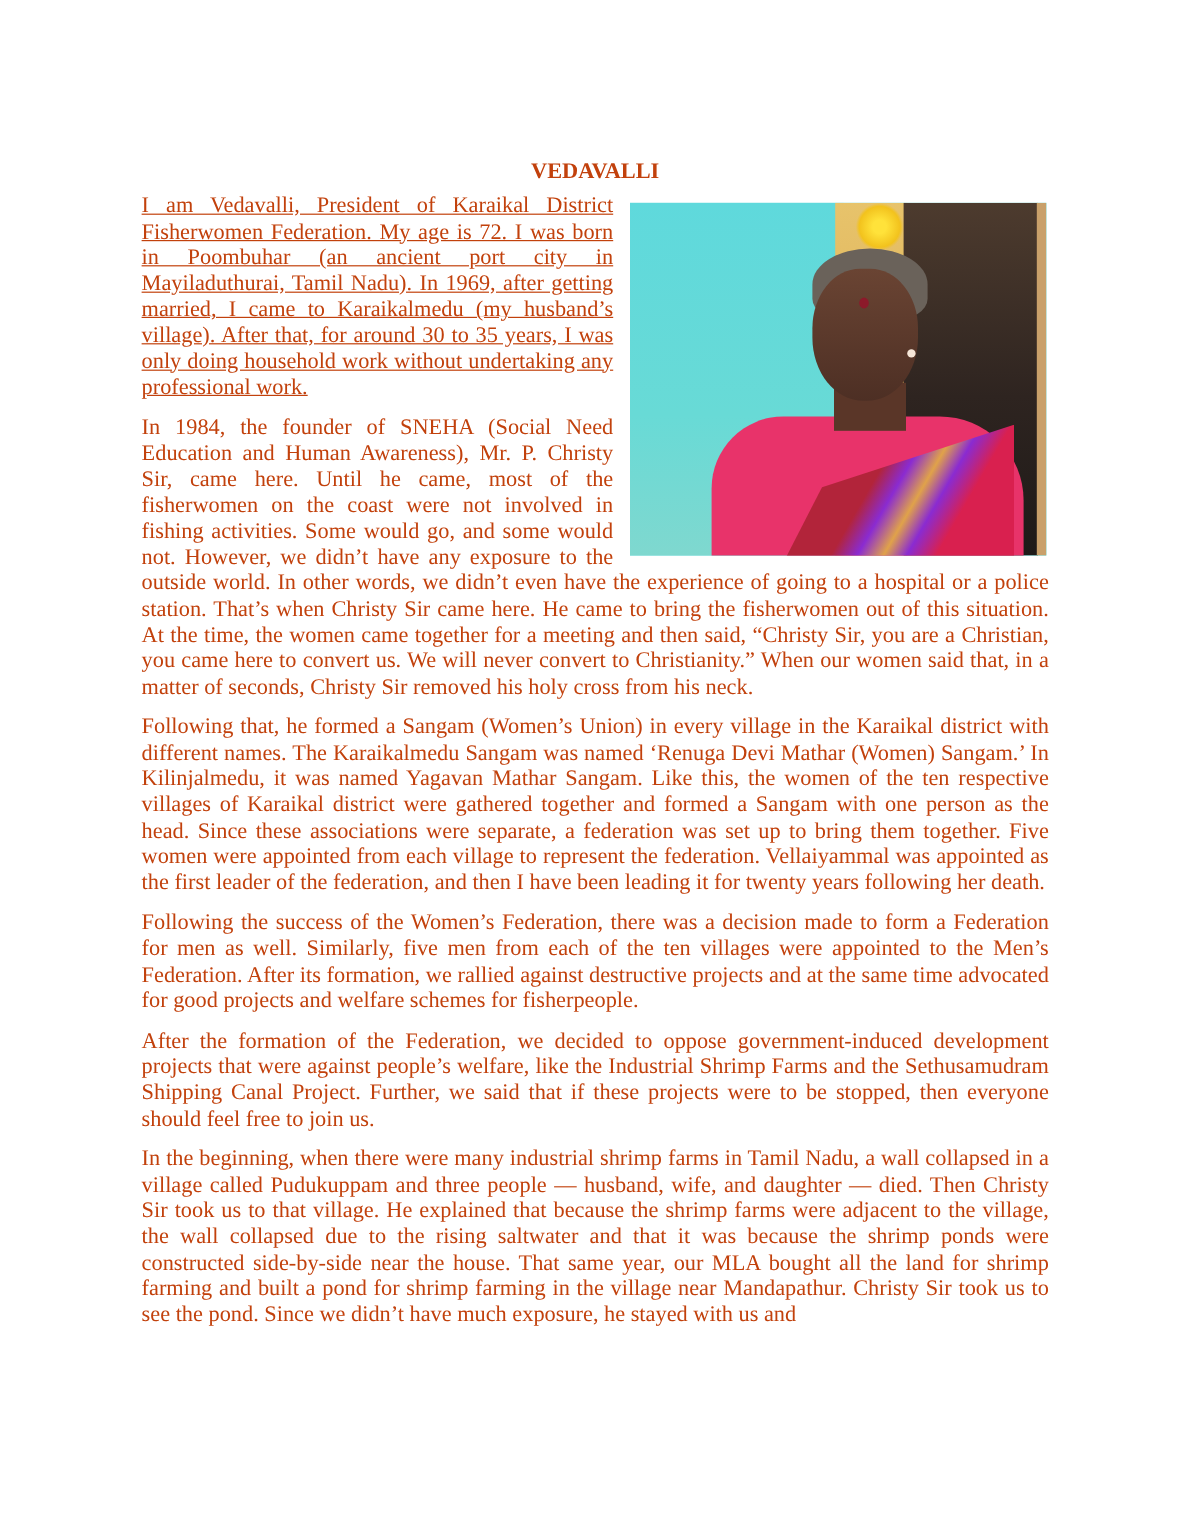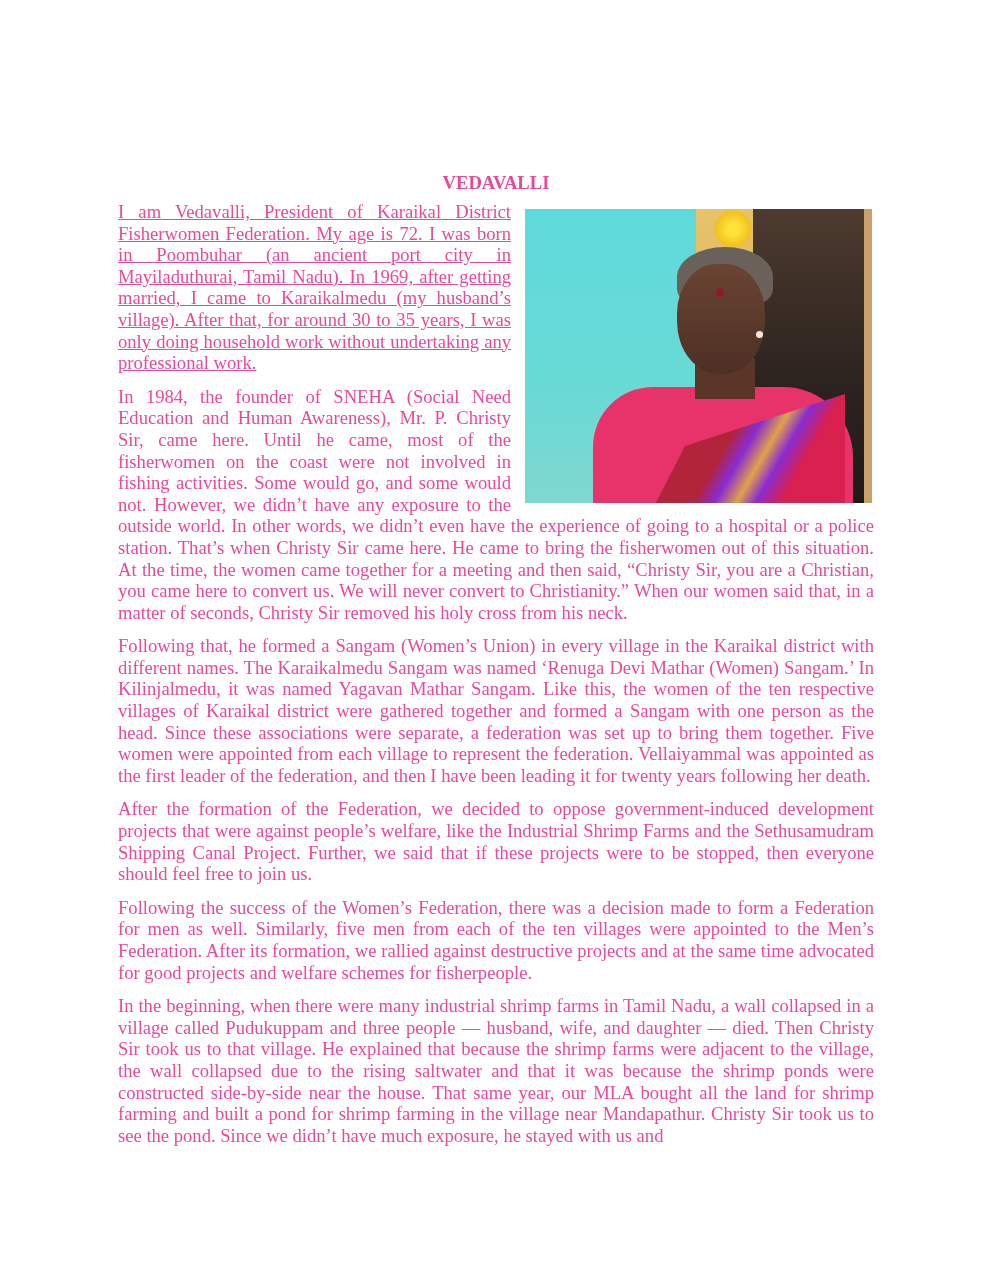--- a/index.html
+++ b/index.html
@@ -1,20 +1,20 @@
 <!DOCTYPE html>
 <html><head>
 <meta charset="utf-8">
 <style>
   html, body { margin: 0; padding: 0; background: #ffffff; }
   body { width: 989px; height: 1280px; position: relative; overflow: hidden; }
   .page {
     position: absolute; left: 118px; top: 132px; width: 756px;
     font-family: "Liberation Serif", "DejaVu Serif", serif;
-    font-size: 18.6px; line-height: 21.6px; color: #ec4899; margin-top: 40px;
+    font-size: 18.6px; line-height: 21.6px; color: #c2410c;
   }
   .title {
     text-align: center; font-weight: bold; font-size: 18.6px;
     margin: 0 0 7px 0; height: 22px; line-height: 22px;
   }
   .photo {
     float: right; width: 347px; height: 294px;
     margin: 8px 2px 4px 14px; position: relative; overflow: hidden;
     background: #6ad9d8;
   }
@@ -50,16 +50,16 @@
     <div class="neck"></div>
     <div class="hair"></div>
     <div class="face"></div>
     <div class="bindi"></div>
     <div class="earring"></div>
   </div>
 
   <p class="first">I am Vedavalli, President of Karaikal District Fisherwomen Federation. My age is 72. I was born in Poombuhar (an ancient port city in Mayiladuthurai, Tamil Nadu). In 1969, after getting married, I came to Karaikalmedu (my husband’s village). After that, for around 30 to 35 years, I was only doing household work without undertaking any professional work.</p>
   <p>In 1984, the founder of SNEHA (Social Need Education and Human Awareness), Mr. P. Christy Sir, came here. Until he came, most of the fisherwomen on the coast were not involved in fishing activities. Some would go, and some would not. However, we didn’t have any exposure to the outside world. In other words, we didn’t even have the experience of going to a hospital or a police station. That’s when Christy Sir came here. He came to bring the fisherwomen out of this situation. At the time, the women came together for a meeting and then said, “Christy Sir, you are a Christian, you came here to convert us. We will never convert to Christianity.” When our women said that, in a matter of seconds, Christy Sir removed his holy cross from his neck.</p>
   <p>Following that, he formed a Sangam (Women’s Union) in every village in the Karaikal district with different names. The Karaikalmedu Sangam was named ‘Renuga Devi Mathar (Women) Sangam.’ In Kilinjalmedu, it was named Yagavan Mathar Sangam. Like this, the women of the ten respective villages of Karaikal district were gathered together and formed a Sangam with one person as the head. Since these associations were separate, a federation was set up to bring them together. Five women were appointed from each village to represent the federation. Vellaiyammal was appointed as the first leader of the federation, and then I have been leading it for twenty years following her death.</p>
+  <p>Following the success of the Women’s Federation, there was a decision made to form a Federation for men as well. Similarly, five men from each of the ten villages were appointed to the Men’s Federation. After its formation, we rallied against destructive projects and at the same time advocated for good projects and welfare schemes for fisherpeople.</p>
   <p>After the formation of the Federation, we decided to oppose government-induced development projects that were against people’s welfare, like the Industrial Shrimp Farms and the Sethusamudram Shipping Canal Project. Further, we said that if these projects were to be stopped, then everyone should feel free to join us.</p>
-  <p>Following the success of the Women’s Federation, there was a decision made to form a Federation for men as well. Similarly, five men from each of the ten villages were appointed to the Men’s Federation. After its formation, we rallied against destructive projects and at the same time advocated for good projects and welfare schemes for fisherpeople.</p>
   <p>In the beginning, when there were many industrial shrimp farms in Tamil Nadu, a wall collapsed in a village called Pudukuppam and three people — husband, wife, and daughter — died. Then Christy Sir took us to that village. He explained that because the shrimp farms were adjacent to the village, the wall collapsed due to the rising saltwater and that it was because the shrimp ponds were constructed side-by-side near the house. That same year, our MLA bought all the land for shrimp farming and built a pond for shrimp farming in the village near Mandapathur. Christy Sir took us to see the pond. Since we didn’t have much exposure, he stayed with us and</p>
 </div>
 
 </body></html>

